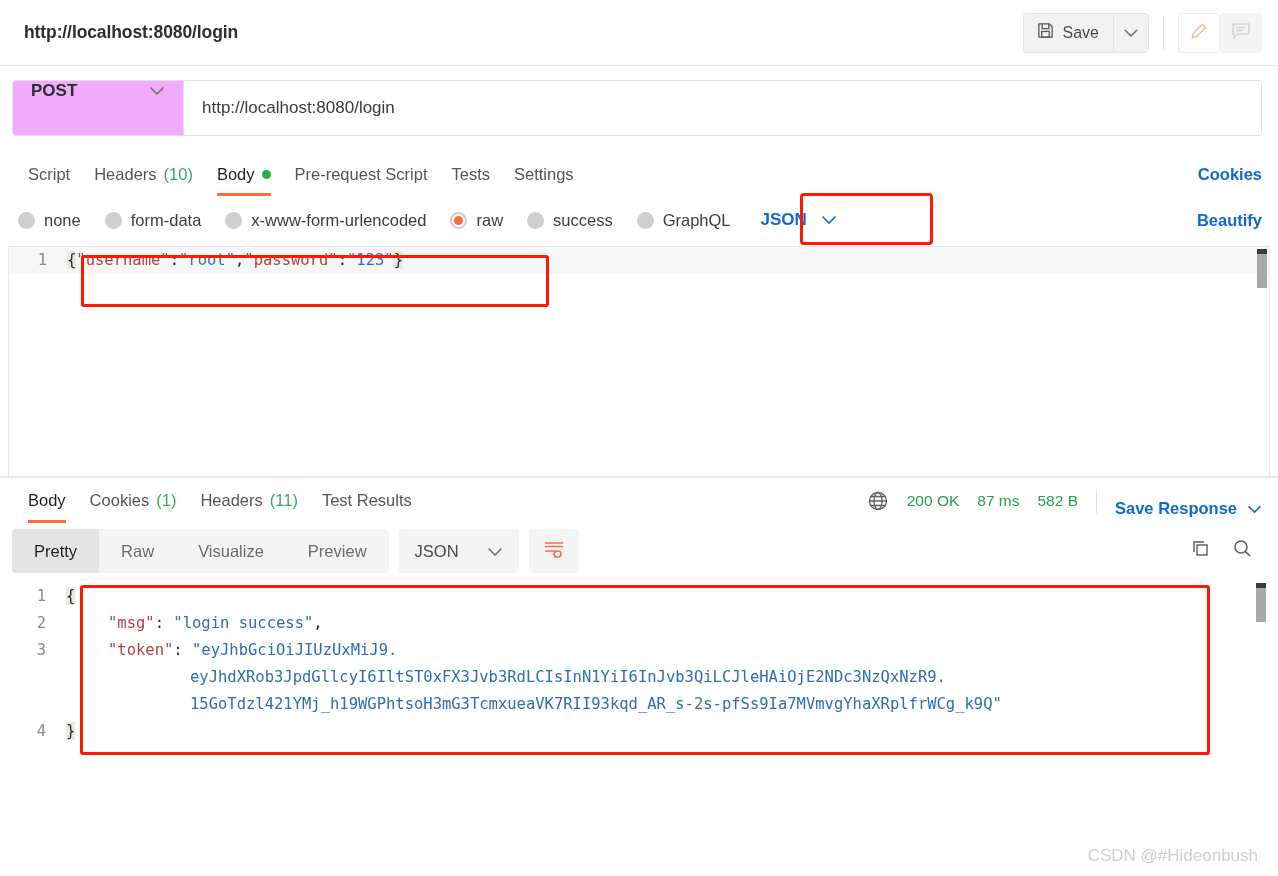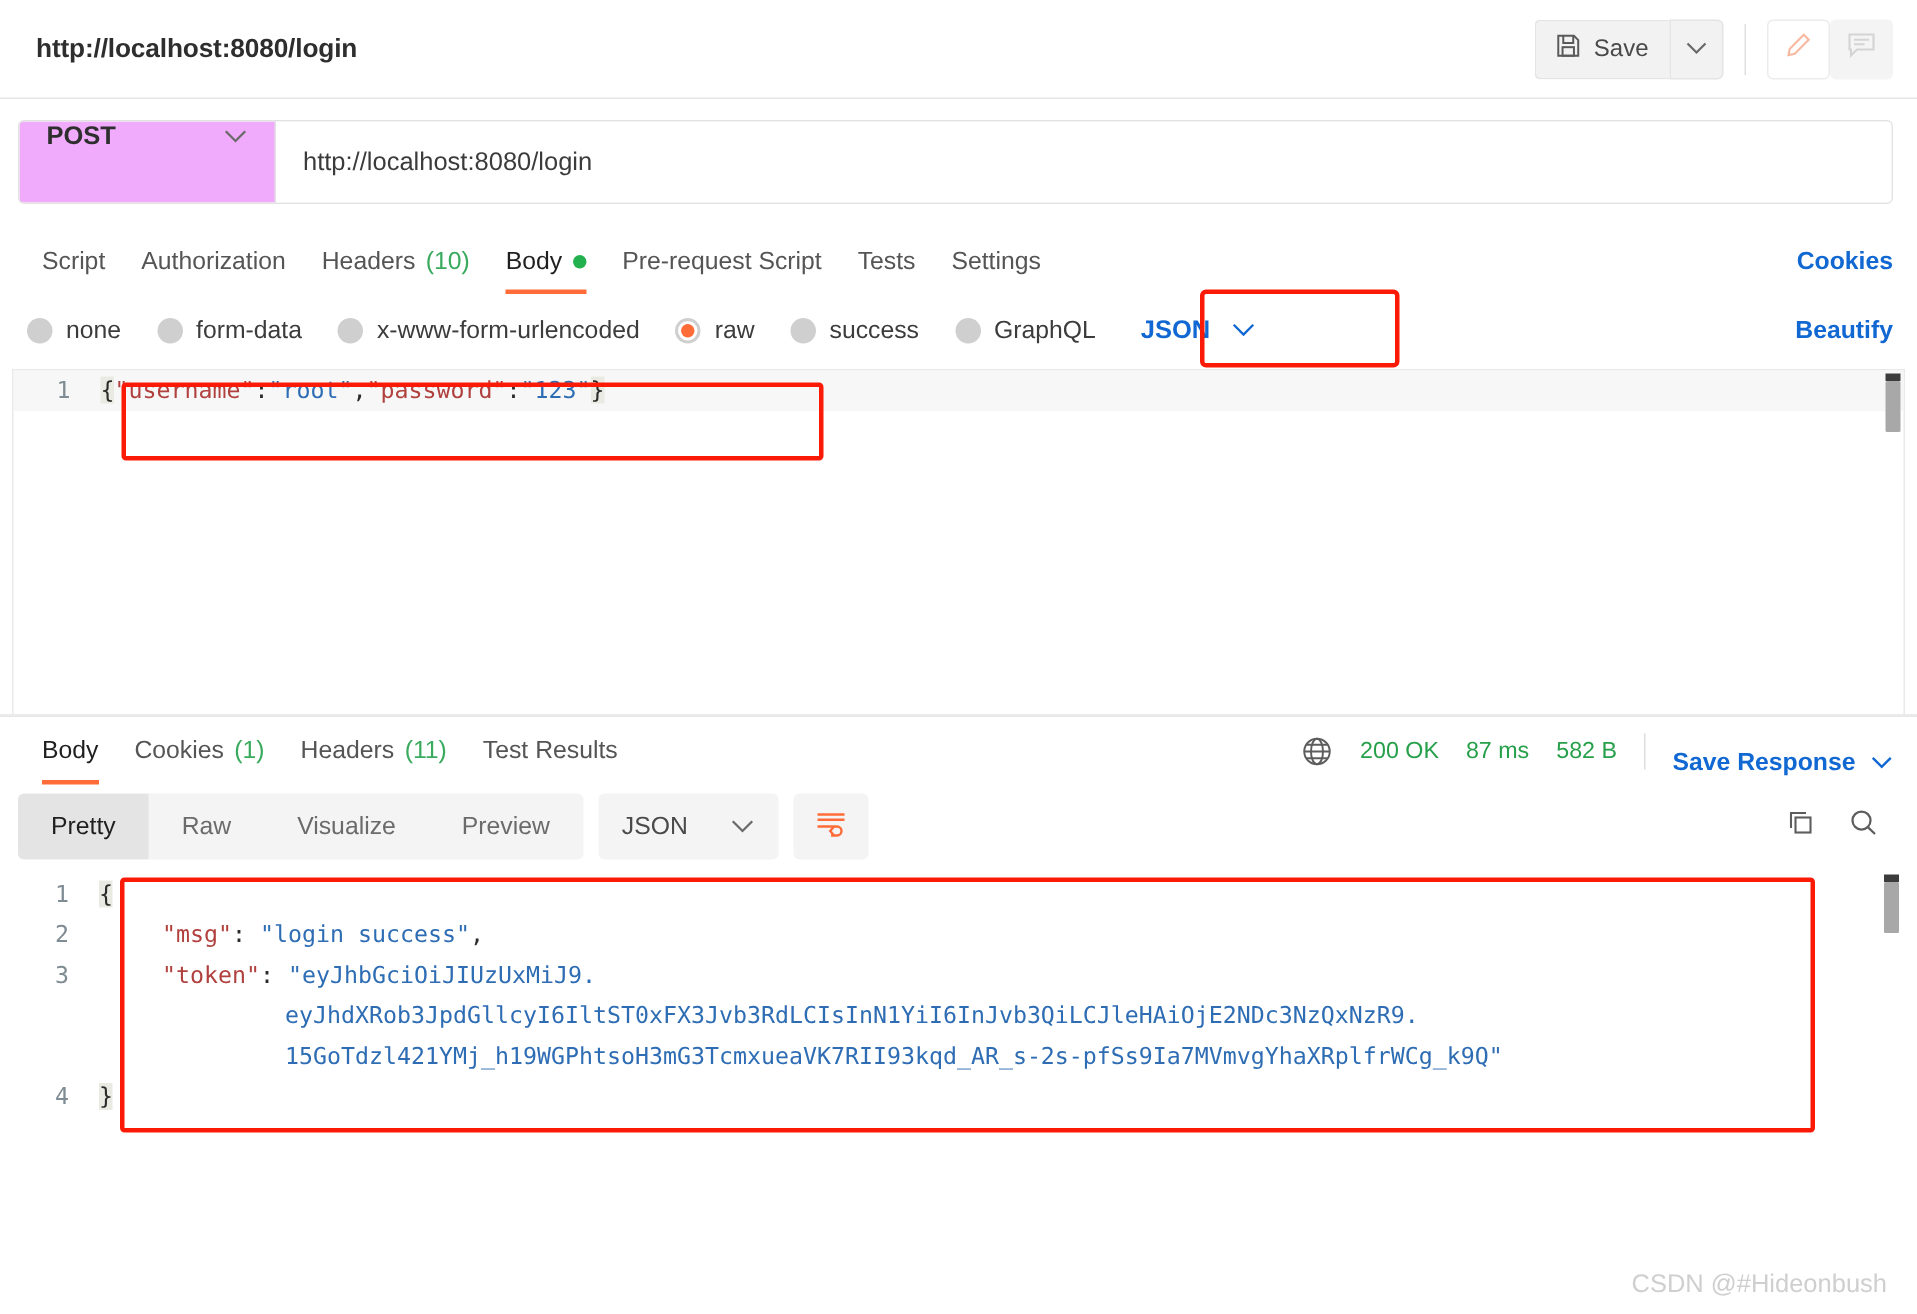--- a/index.html
+++ b/index.html
@@ -392,23 +392,20 @@
     </div>
     <div class="url-input">http://localhost:8080/login</div>
   </div>
 </div>
 
 <div class="req-tabs">
   <div class="rtab">
     <span>Script</span>
   </div>
   <div class="rtab">
-    <span>Authorization</span>
-  </div>
-  <div class="rtab">
     <span>Headers</span>
     <span class="count">(10)</span>
   </div>
   <div class="rtab active">
     <span>Body</span>
     <span class="green-dot"></span>
   </div>
   <div class="rtab">
     <span>Pre-request Script</span>
   </div>

